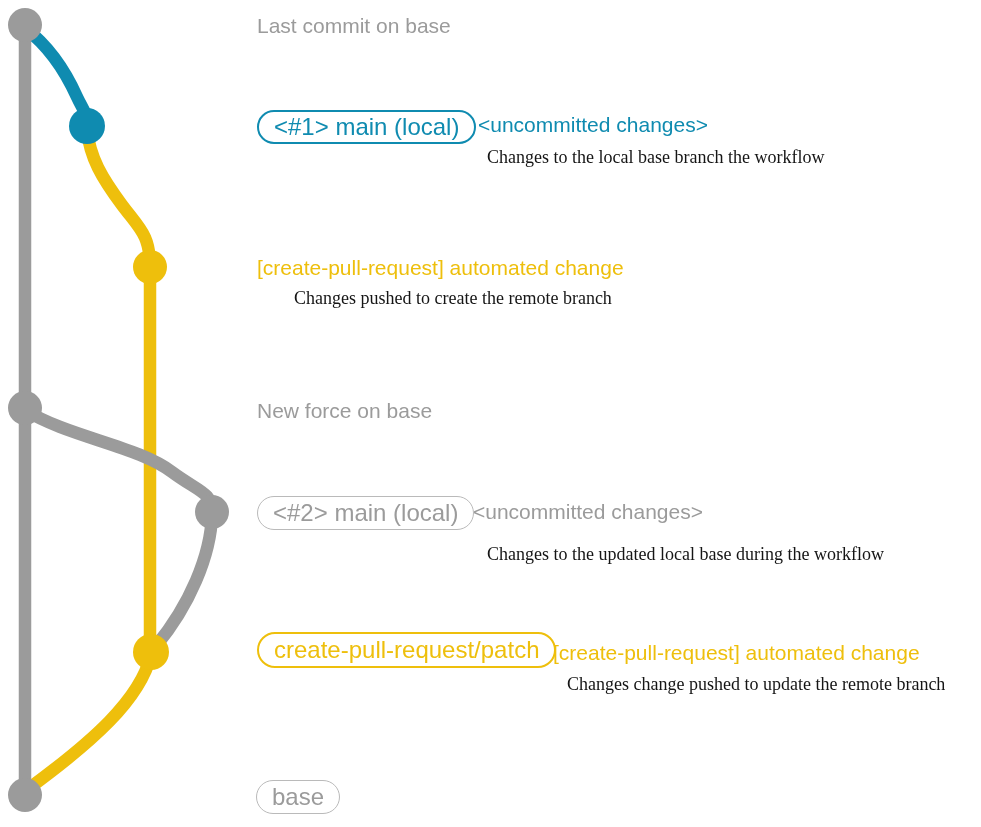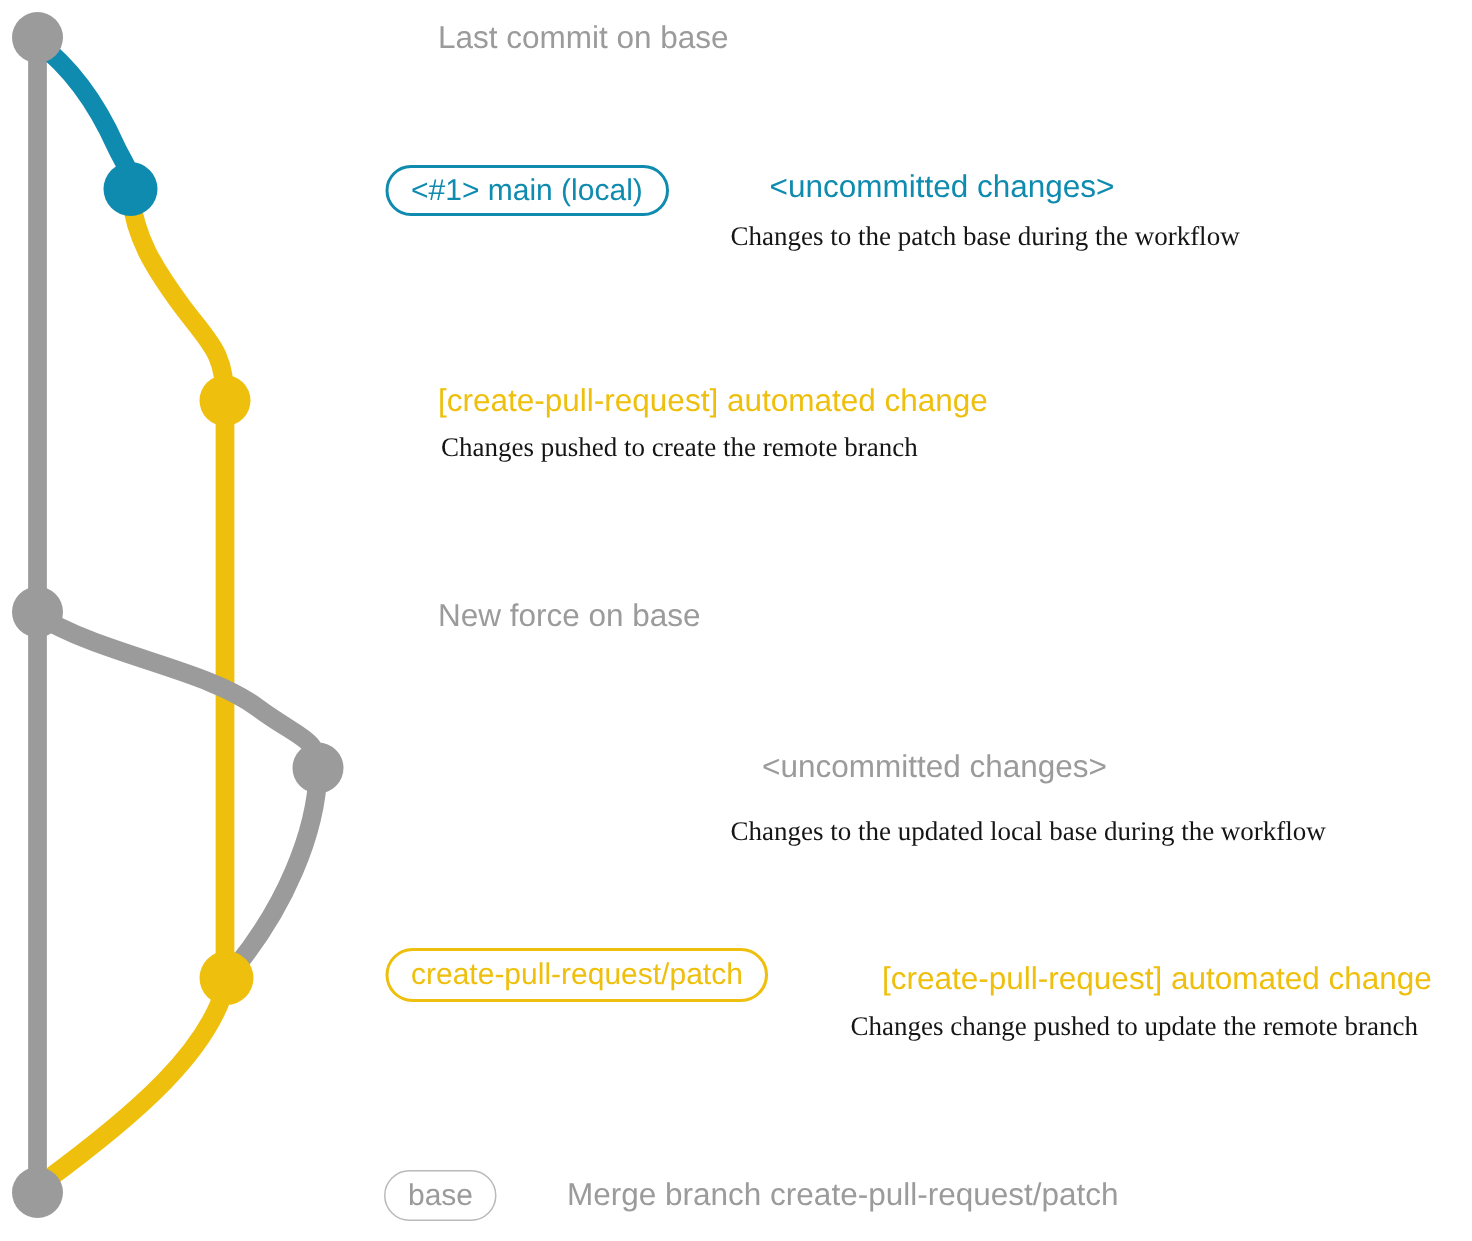--- a/index.html
+++ b/index.html
@@ -14,37 +14,37 @@
   .graph-svg path{fill:none;stroke-width:12.5px;}
   .s-gray{stroke:var(--base-gray);}
   .s-blue{stroke:var(--local-blue);}
   .s-yellow{stroke:var(--remote-yellow);}
   .f-gray{fill:var(--base-gray);}
   .f-blue{fill:var(--local-blue);}
   .f-yellow{fill:var(--remote-yellow);}
 
   .lbl{
     position:absolute;
-    font-size:21px;line-height:26px;white-space:nowrap;margin-left:35px;
+    font-size:21px;line-height:26px;white-space:nowrap;
   }
   .c-gray{color:var(--base-gray);}
   .c-blue{color:var(--local-blue);}
   .c-yellow{color:var(--remote-yellow);}
 
   .note{
     position:absolute;
     font-family:"Liberation Serif", serif;
     font-size:18px;line-height:22px;white-space:nowrap;
     color:var(--note-black);
   }
   .badge{
     position:absolute;
     display:inline-flex;align-items:center;justify-content:center;
     height:34px;padding:0 15px;border-radius:18px;
-    font-size:20px;white-space:nowrap;background:#ffffff;
+    font-size:24px;white-space:nowrap;background:#ffffff;
     box-sizing:border-box;
   }
   .badge.b-blue{color:var(--local-blue);border:2px solid var(--local-blue);}
   .badge.b-yellow{color:var(--remote-yellow);border:2px solid var(--remote-yellow);height:36px;}
   .badge.b-gray{color:var(--base-gray);border:1.5px solid var(--badge-gray-border);}
 </style>
 </head>
 <body>
 
 <div class="stage">
@@ -65,30 +65,30 @@
     <circle cx="25" cy="408" r="17" class="f-gray"></circle>
     <circle cx="212" cy="512" r="17" class="f-gray"></circle>
     <circle cx="151" cy="652" r="18" class="f-yellow"></circle>
     <circle cx="25" cy="795" r="17" class="f-gray"></circle>
   </svg>
 
   <div class="lbl c-gray" style="left:257px;top:13px;">Last commit on base</div>
 
   <div class="badge b-blue" style="left:257px;top:110px;">&lt;#1&gt; main (local)</div>
   <div class="lbl c-blue" style="left:478px;top:112px;">&lt;uncommitted changes&gt;</div>
-  <div class="note" style="left:487px;top:146px;">Changes to the patch base during the workflow</div>
+  <div class="note" style="left:487px;top:146px;">Changes to the local base branch the workflow</div>
 
   <div class="lbl c-yellow" style="left:257px;top:255px;">[create-pull-request] automated change</div>
   <div class="note" style="left:269px;top:287px;margin-left:25px;">Changes pushed to create the remote branch</div>
 
   <div class="lbl c-gray" style="left:257px;top:398px;">New force on base</div>
 
+  <div class="badge b-gray" style="left:257px;top:496px;">&lt;#2&gt; main (local)</div>
   <div class="lbl c-gray" style="left:473px;top:499px;">&lt;uncommitted changes&gt;</div>
   <div class="note" style="left:487px;top:543px;">Changes to the updated local base during the workflow</div>
 
   <div class="badge b-yellow" style="left:257px;top:632px;">create-pull-request/patch</div>
   <div class="lbl c-yellow" style="left:553px;top:640px;">[create-pull-request] automated change</div>
   <div class="note" style="left:567px;top:673px;">Changes change pushed to update the remote branch</div>
 
   <div class="badge b-gray" style="left:256px;top:780px;">base</div>
-  <div class="lbl c-gray" style="left:343px;top:784px;">Merge branch create-pull-request/patch</div>
 
 </div>
 
 </body></html>

